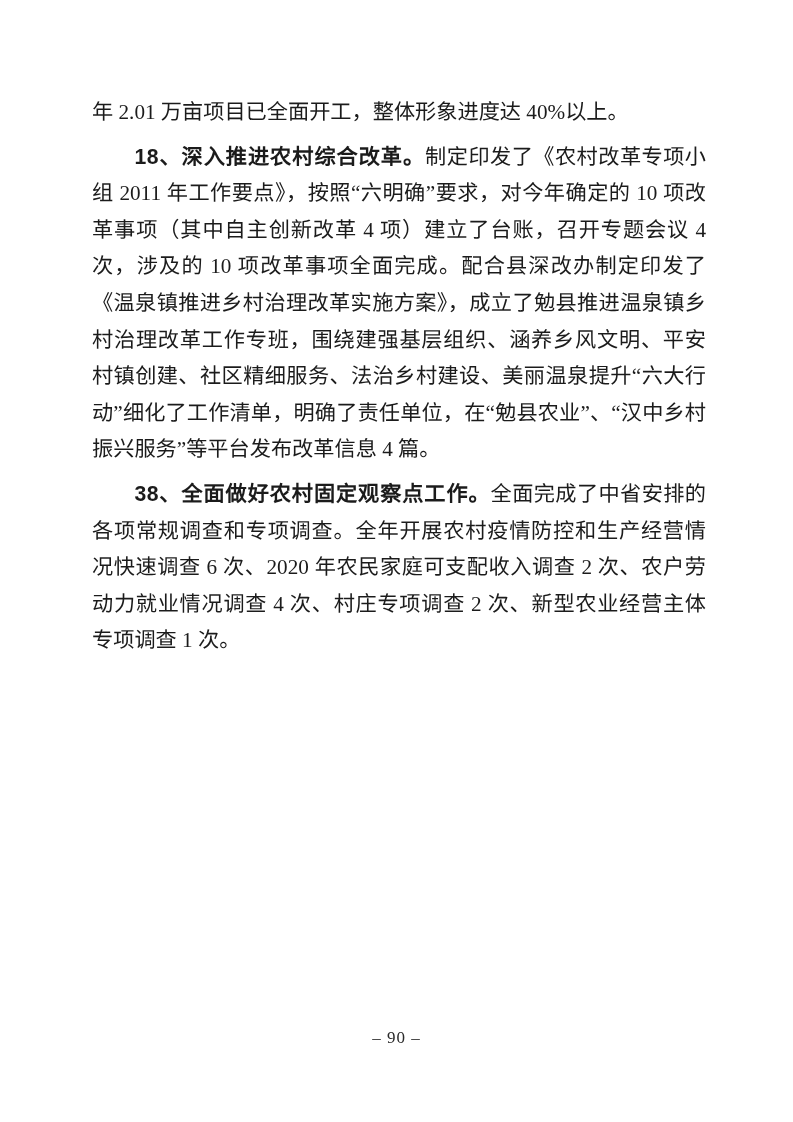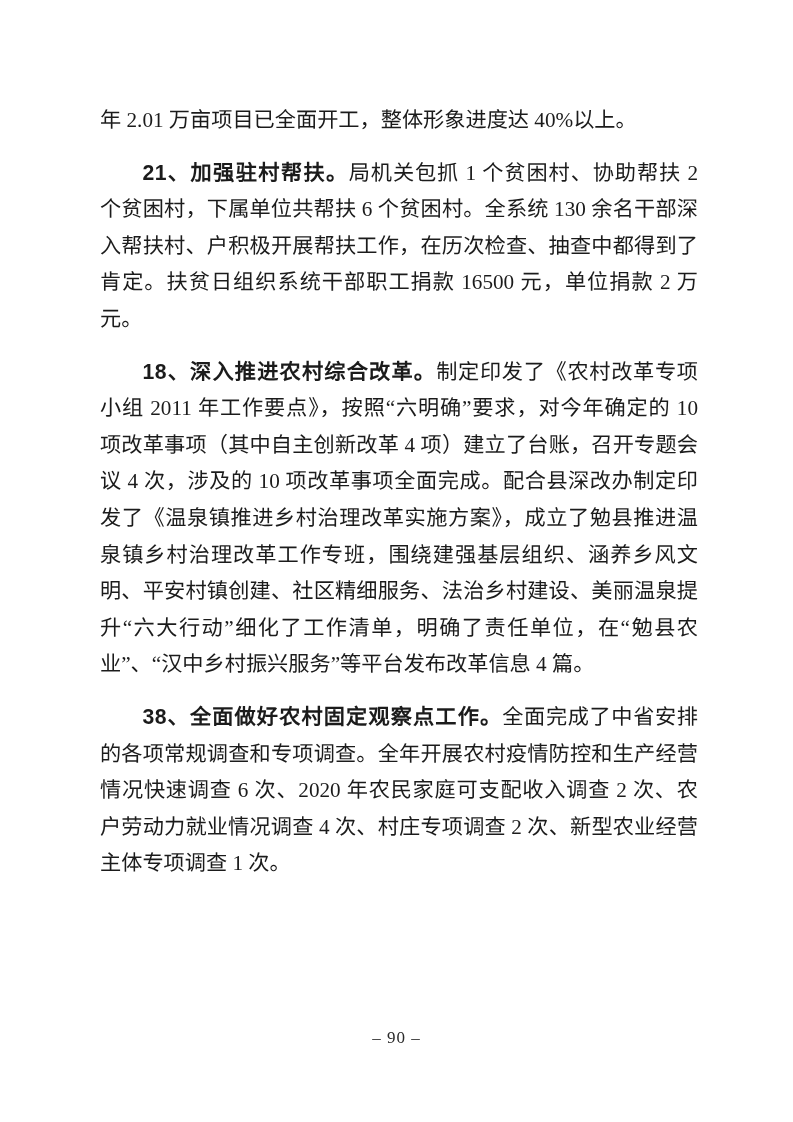--- a/index.html
+++ b/index.html
@@ -19,21 +19,21 @@
   .content {
     position: absolute;
     left: 84px;
     top: 86px;
     width: 630px;
     font-size: 21.2px;
     line-height: 36.6px;
     text-align: justify;
   }
   .para {
-    margin: 16px;
+    margin: 8px;
     padding: 0;
     text-indent: 2em;
   }
   .para.no-indent {
     text-indent: 0;
   }
   .para-heading {
     font-weight: bold;
     font-family: "Liberation Sans", "DejaVu Sans", sans-serif;
     letter-spacing: 0.5px;
@@ -51,21 +51,20 @@
 </style>
 </head>
 <body>
 
 <div class="page">
   <div class="content">
 
     <p class="para no-indent"><span>年 2.01 万亩项目已全面开工，整体形象进度达 40%以上。</span></p>
 
 
-    <p class="para"><span class="para-heading">21、加强驻村帮扶。</span><span>局机关包抓 1 个贫困村、协助帮扶 2 个贫困村，下属单位共帮扶 6 个贫困村。全系统 130 余名干部深入帮扶村、户积极开展帮扶工作，在历次检查、抽查中都得到了肯定。扶贫日组织系统干部职工捐款 16500 元，单位捐款 2 万元。</span></p>
 
     <p class="para"><span class="para-heading">18、深入推进农村综合改革。</span><span>制定印发了《农村改革专项小组 2011 年工作要点》，按照“六明确”要求，对今年确定的 10 项改革事项（其中自主创新改革 4 项）建立了台账，召开专题会议 4 次，涉及的 10 项改革事项全面完成。配合县深改办制定印发了《温泉镇推进乡村治理改革实施方案》，成立了勉县推进温泉镇乡村治理改革工作专班，围绕建强基层组织、涵养乡风文明、平安村镇创建、社区精细服务、法治乡村建设、美丽温泉提升“六大行动”细化了工作清单，明确了责任单位，在“勉县农业”、“汉中乡村振兴服务”等平台发布改革信息 4 篇。</span></p>
 
     <p class="para"><span class="para-heading">38、全面做好农村固定观察点工作。</span><span>全面完成了中省安排的各项常规调查和专项调查。全年开展农村疫情防控和生产经营情况快速调查 6 次、2020 年农民家庭可支配收入调查 2 次、农户劳动力就业情况调查 4 次、村庄专项调查 2 次、新型农业经营主体专项调查 1 次。</span></p>
 
 
   </div>
 
   <div class="footer"><span>– 90 –</span></div>
 </div>

